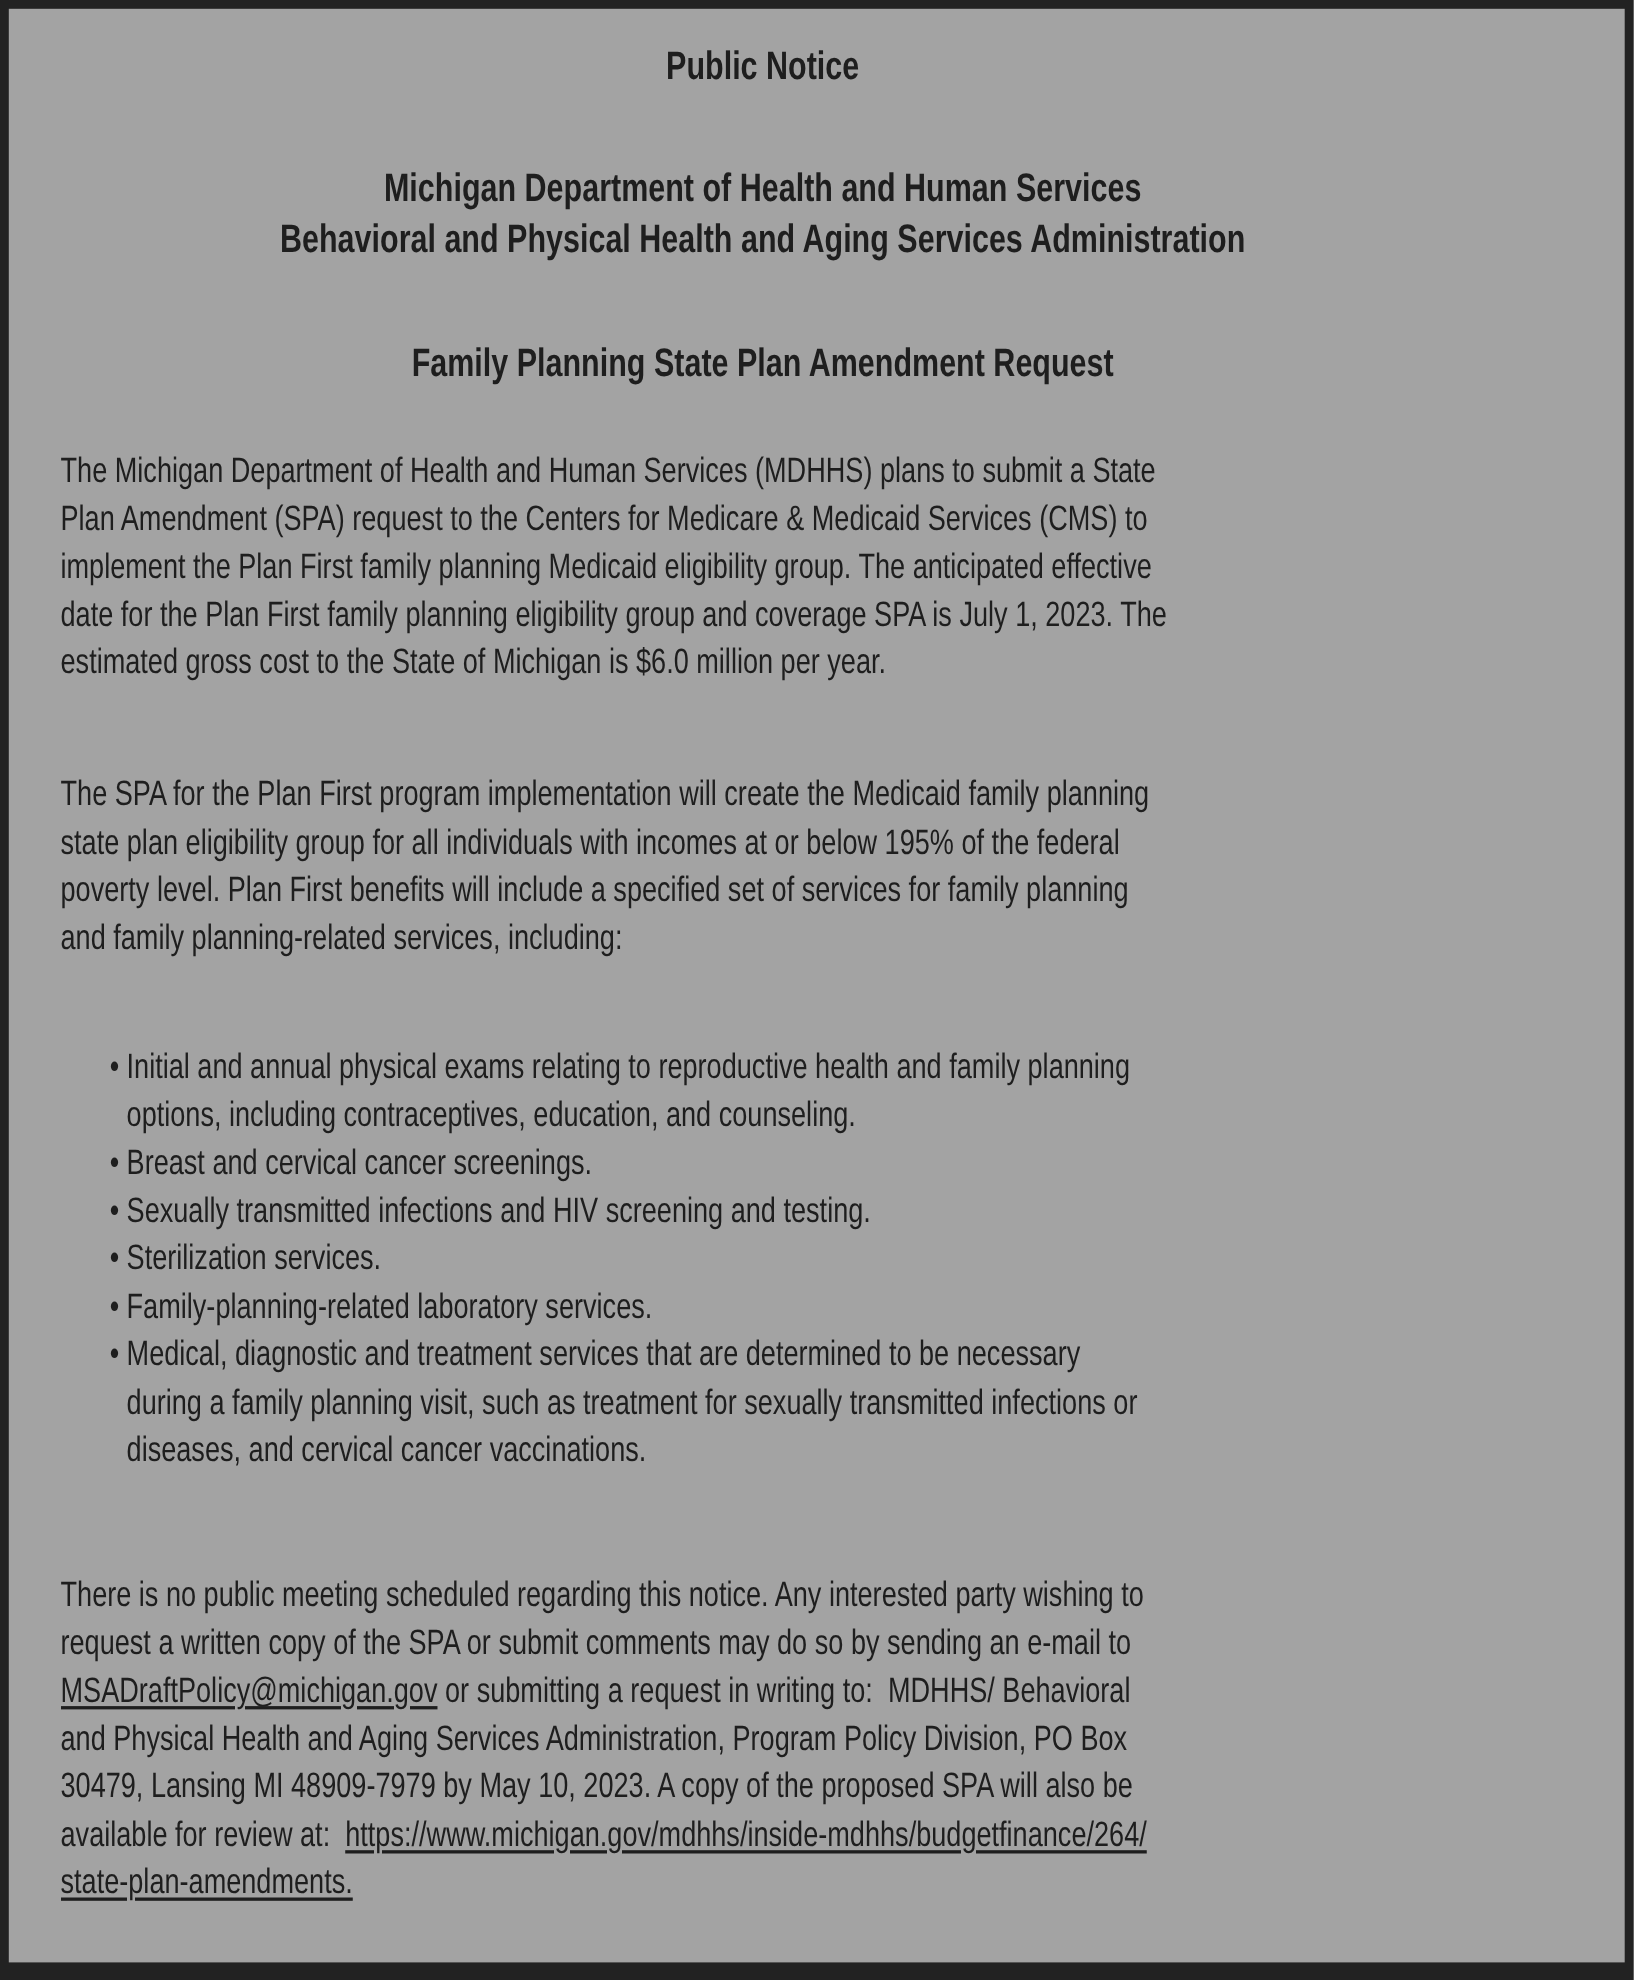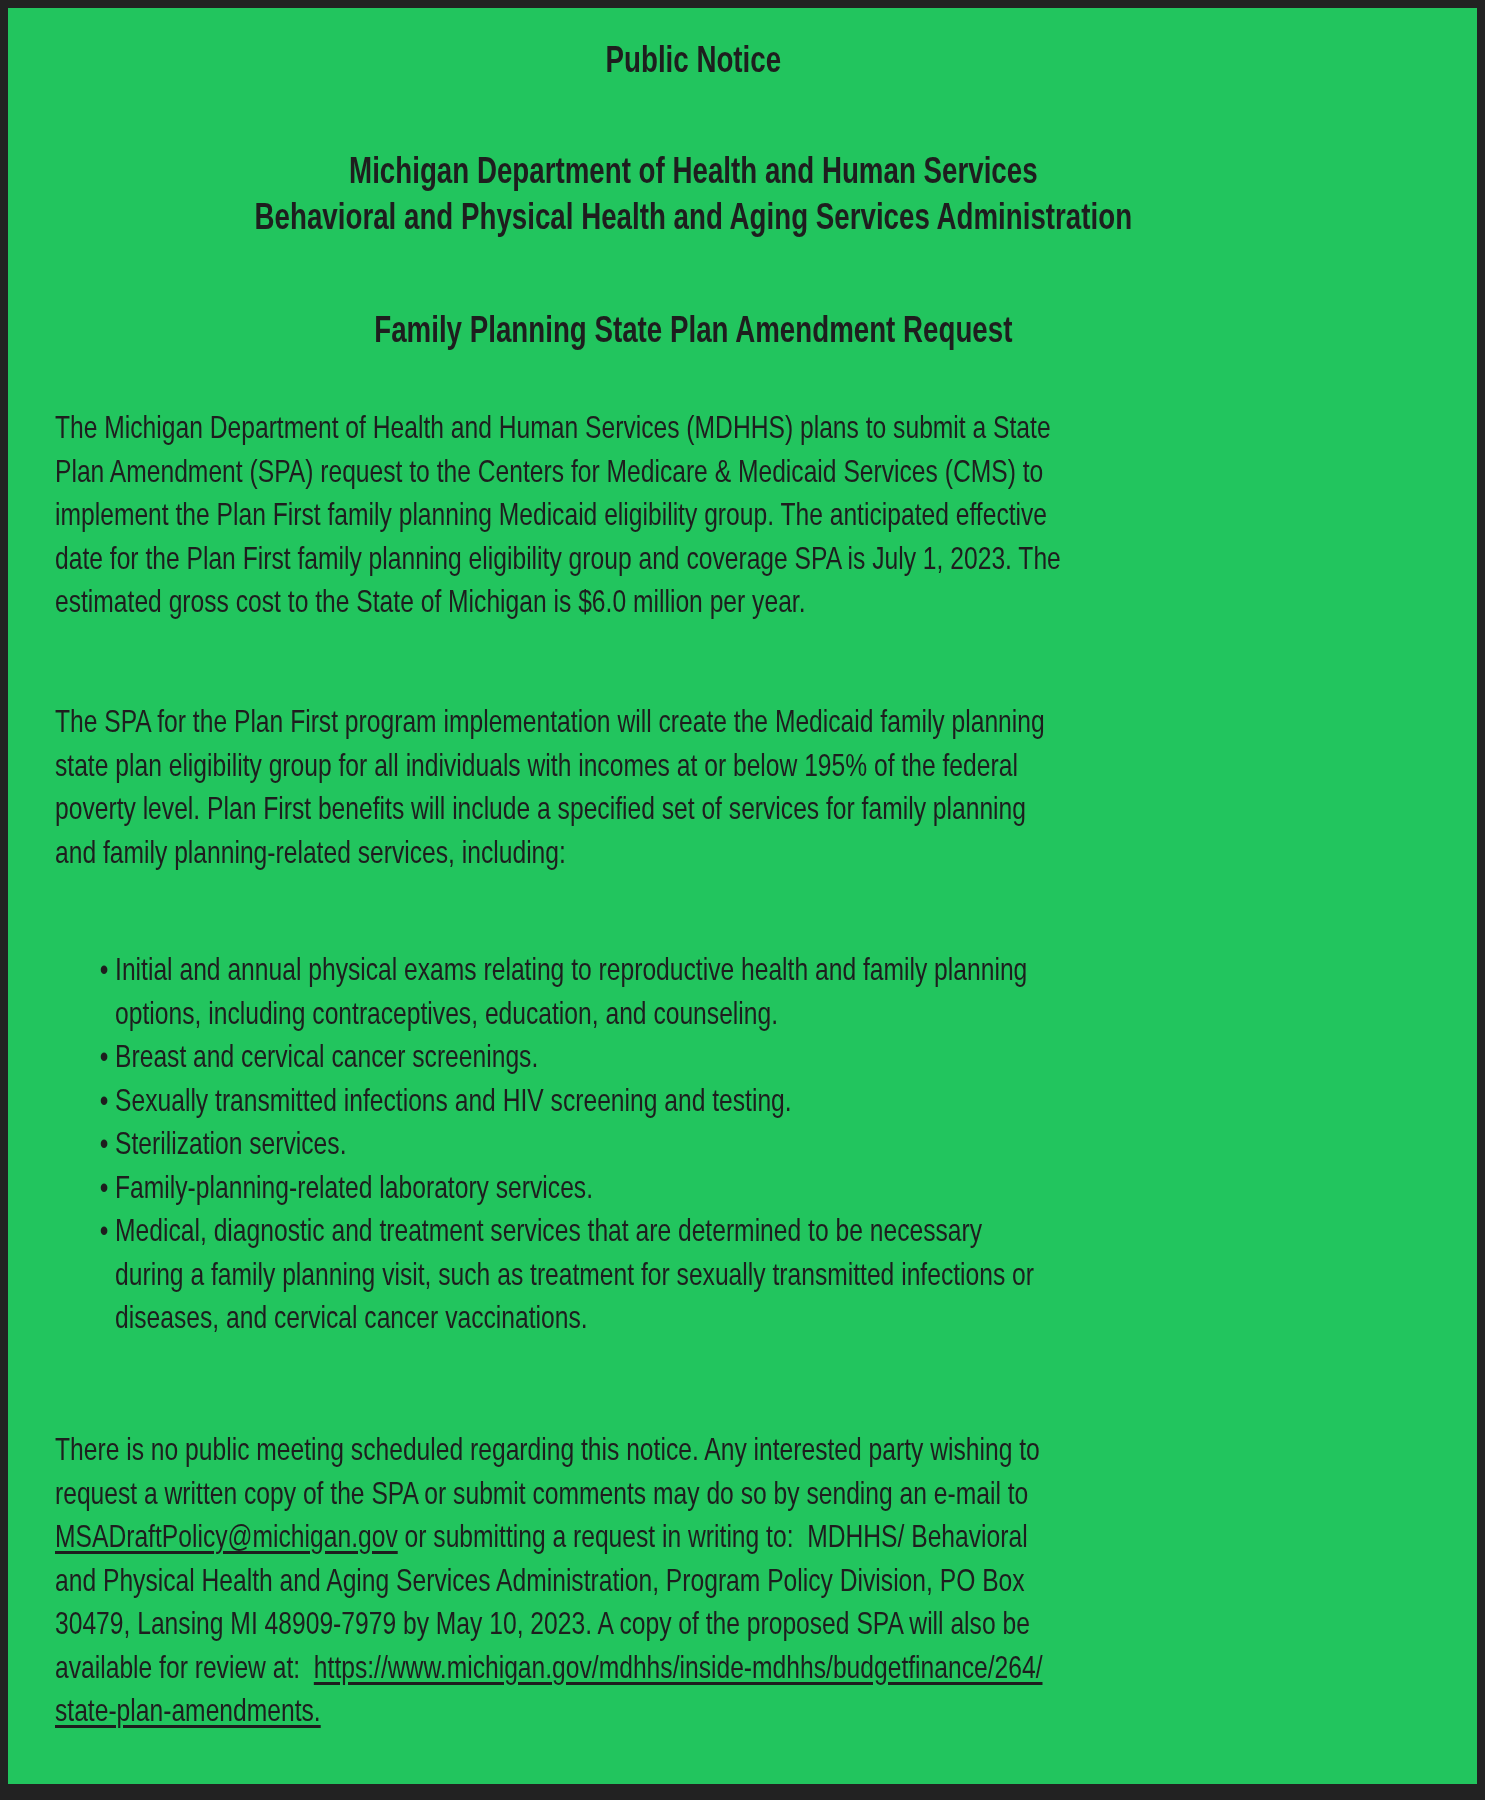--- a/index.html
+++ b/index.html
@@ -1,17 +1,17 @@
 <!DOCTYPE html>
 <html><head>
 <meta charset="utf-8">
 <style>
   html, body { margin:0; padding:0; }
   body { width:1485px; height:1800px; background:#222; position:relative; overflow:hidden; }
-  .page { position:absolute; left:8px; top:8px; width:1469px; height:1776px; background:#22c55e; color:#1e1e1e; }
+  .page { position:absolute; left:8px; top:8px; width:1469px; height:1776px; background:#a3a3a3; color:#1e1e1e; }
   .scaler { position:absolute; left:47px; top:0; width:1780px; transform:scaleX(0.77); transform-origin:0 0; font-family:"Liberation Sans", sans-serif; }
   .center { text-align:center; width:1780px; margin-left:-61px; }
   h1, h2, h3 { margin:0; font-weight:bold; }
   .t1 { position:absolute; top:30px; font-size:36px; line-height:44px; }
   .t2 { position:absolute; top:140px; font-size:36px; line-height:46px; }
   .t3 { position:absolute; top:300px; font-size:36px; line-height:44px; }
   .body { position:absolute; font-size:32px; line-height:43.5px; width:1560px; }
   .p1 { top:398px; }
   .p2 { top:692px; }
   .list { top:940px; margin:0; padding:0; list-style:none; }

